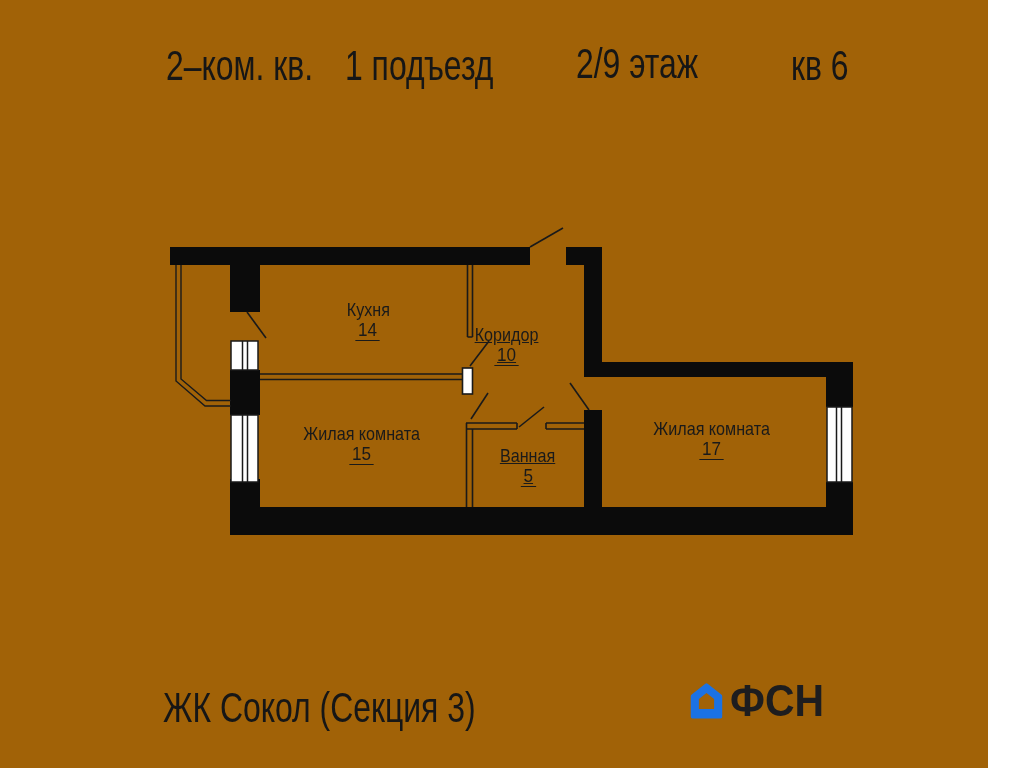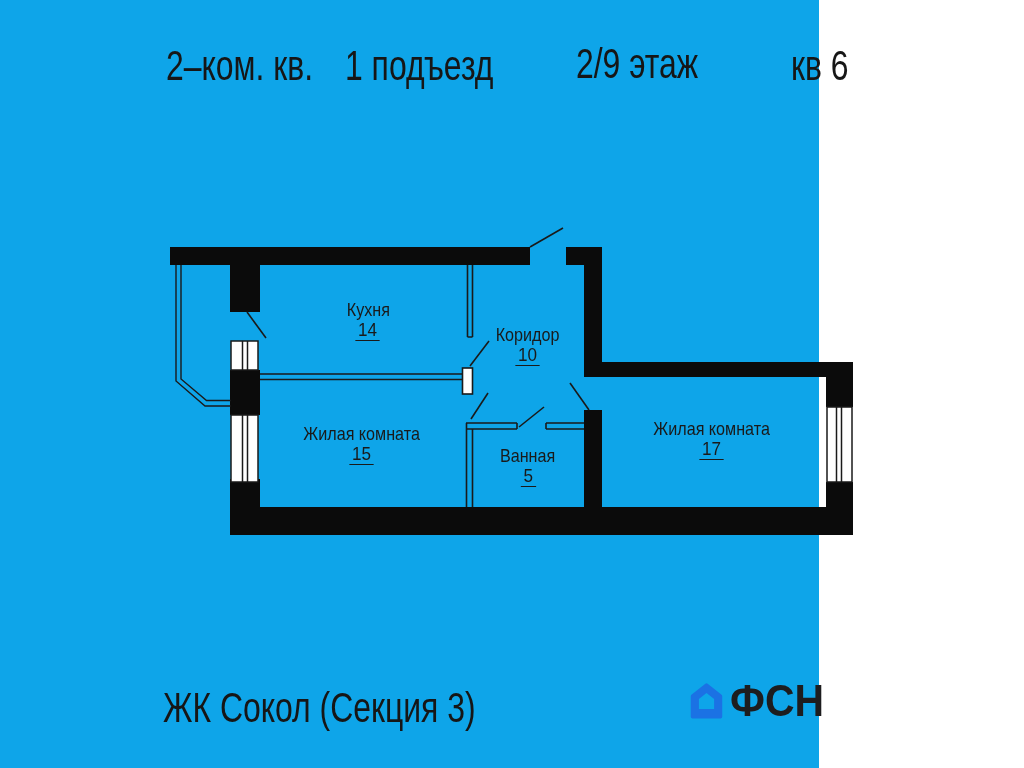--- a/index.html
+++ b/index.html
@@ -1,18 +1,18 @@
 <!DOCTYPE html>
 <html><head>
 <meta charset="utf-8">
 <style>
   * { margin:0; padding:0; box-sizing:border-box; }
   html,body { width:1024px; height:768px; background:#ffffff; overflow:hidden;
               font-family:"Liberation Sans", sans-serif; }
-  .canvas { position:relative; width:819px; height:768px; background:#0ea5e9; }
+  .canvas { position:relative; width:988px; height:768px; background:#a16207; }
 
   
   .gost { position:absolute; font-size:42px; line-height:1.05; color:#161616;
           white-space:nowrap; transform:scaleX(0.76); transform-origin:0 0;
           font-weight:400; }
   .t1 { left:166px; top:44px; }
   .t2 { left:345px; top:44px; }
   .t3 { left:576px; top:42px; }
   .t4 { left:791px; top:44px; }
   .footer-name { left:163px; top:686px; }
@@ -22,23 +22,23 @@
 
   
   .room-label { position:absolute; width:200px; display:flex; flex-direction:column;
                 align-items:center; color:#1a1a1a; }
   .room-label .nm { font-size:19px; line-height:20px; white-space:nowrap;
                     transform:scaleX(0.85); }
   .room-label .ar { font-size:19px; line-height:19px; padding:0 3px 1px 3px;
                     border-bottom:1.6px solid #1a1a1a; transform:scaleX(0.9); }
   .rl-loggia  { left:106px; top:310px; }
   .rl-kitchen { left:268px; top:300px; }
-  .rl-corridor{ left:428px; top:325px; }
+  .rl-corridor{ left:407px; top:325px;text-decoration:underline; }
   .rl-living1 { left:262px; top:424px; }
-  .rl-bath    { left:428px; top:446px; }
+  .rl-bath    { left:428px; top:446px;text-decoration:underline; }
   .rl-living2 { left:612px; top:419px; }
 
   
   .logo { position:absolute; left:688px; top:682px; display:flex; align-items:center; }
   .logo svg { width:37px; height:38px; display:block; }
   .logo .brand { font-size:44px; font-weight:700; color:#1d1d1f; line-height:38px;
                  margin-left:5px; letter-spacing:0px; transform:scaleX(0.93);
                  transform-origin:0 50%; white-space:nowrap; }
 </style>
 </head>

